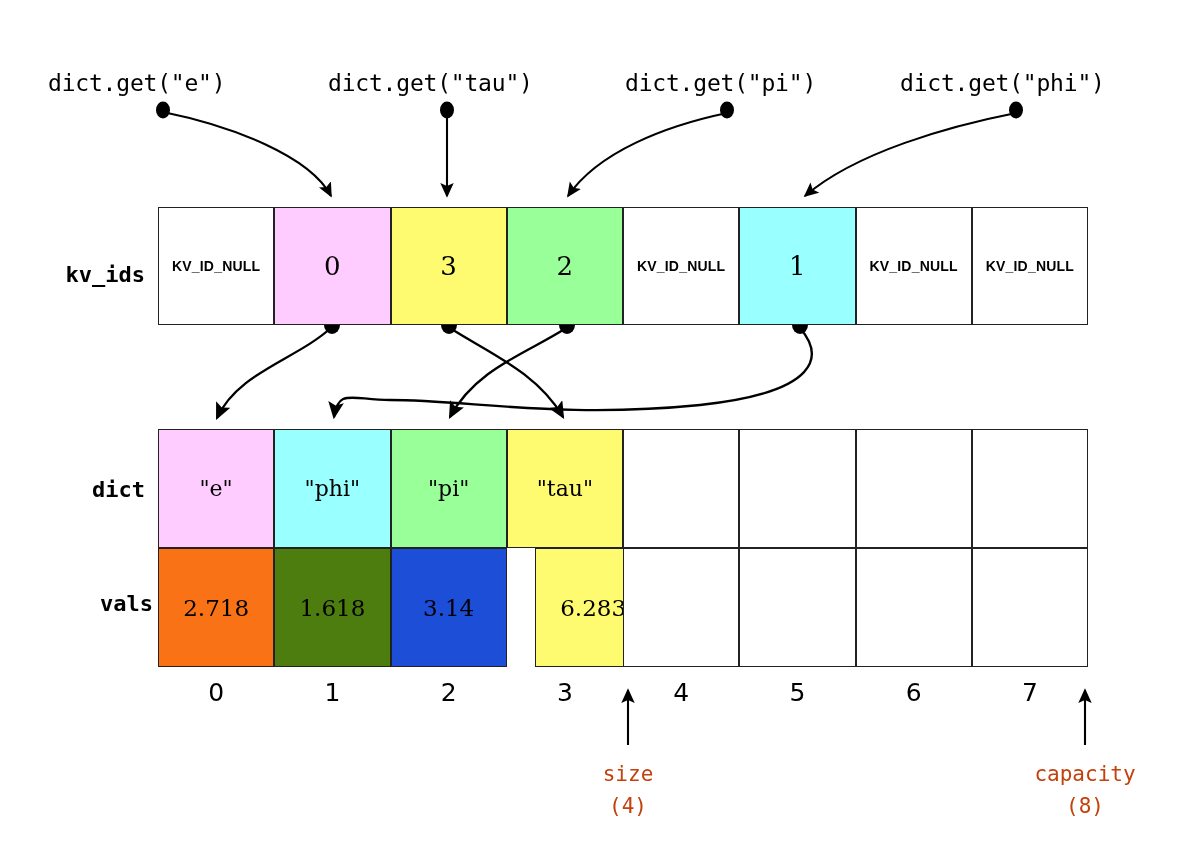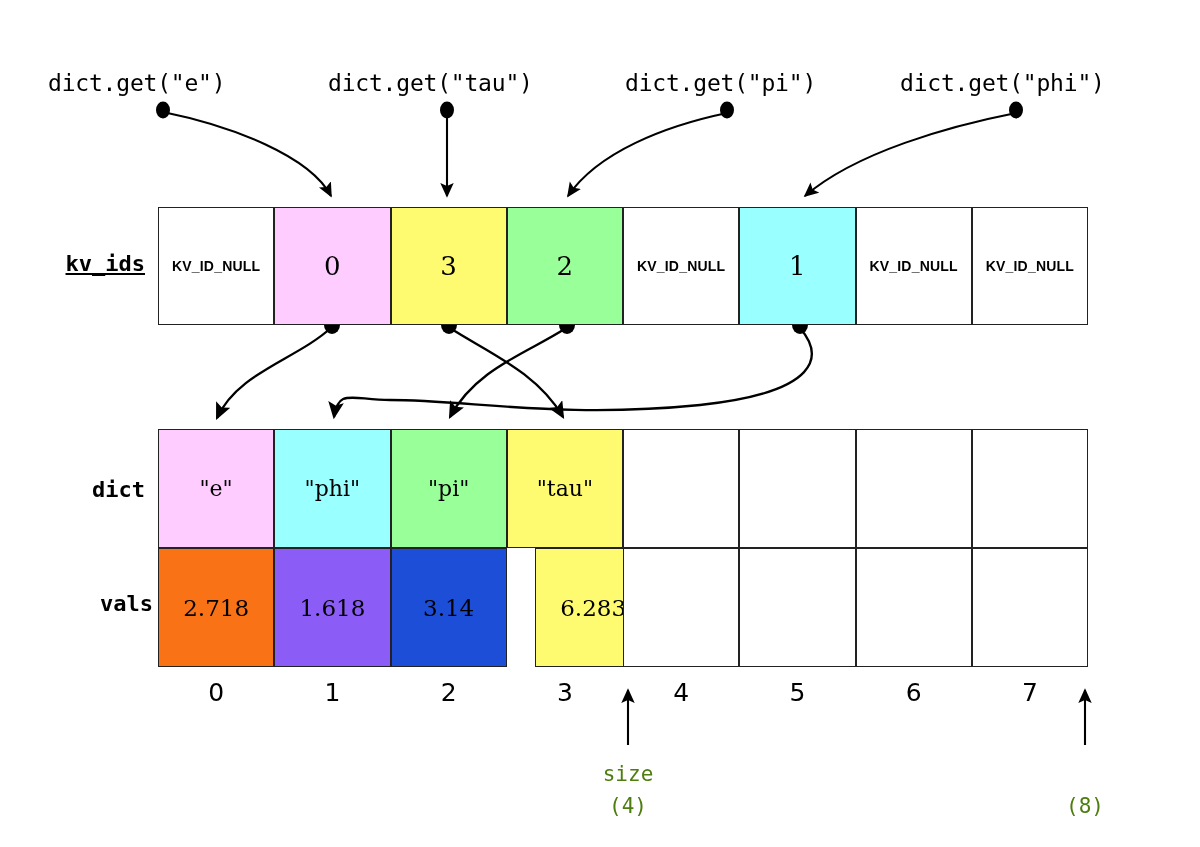--- a/index.html
+++ b/index.html
@@ -75,21 +75,21 @@
     color: #000;
     text-align: center;
     width: 40px;
   }
 
   
   .annot {
     position: absolute;
     font-family: "DejaVu Sans Mono", monospace;
     font-size: 21px;
-    color: #4d7c0f;
+    color: #c2410c;
     text-align: center;
     white-space: nowrap;
   }
 
   
   #arrows {
     position: absolute;
     left: 0;
     top: 0;
     width: 1200px;
@@ -155,21 +155,21 @@
     <g>
       <path d="M1085,745 L1085,690" fill="none" stroke="#000" stroke-width="2.1" marker-end="url(#arrowhead)"></path>
     </g>
   </svg>
 
   <div class="callsite" style="left:48px;  top:70px;">dict.get("e")</div>
   <div class="callsite" style="left:328px; top:70px;">dict.get("tau")</div>
   <div class="callsite" style="left:625px; top:70px;">dict.get("pi")</div>
   <div class="callsite" style="left:900px; top:70px;">dict.get("phi")</div>
 
-  <div class="rowlabel" style="left:0px; top:251px; width:145px;text-decoration:underline;">kv_ids</div>
+  <div class="rowlabel" style="left:0px; top:262px; width:145px;">kv_ids</div>
   <div class="rowlabel" style="left:0px; top:477px; width:145px;">dict</div>
   <div class="rowlabel" style="left:8px; top:591px; width:145px;">vals</div>
 
   <div id="cells-layer">
       <div class="cell cell-null" style="left: 158px; top: 207px; width: 116.25px; height: 118px; background: rgb(255, 255, 255);">
         <span>KV_ID_NULL</span>
       </div>
       <div class="cell cell-num" style="left: 274.25px; top: 207px; width: 116.25px; height: 118px; background: rgb(255, 204, 255);">
         <span>0</span>
       </div>
@@ -211,21 +211,21 @@
       </div>
       <div class="cell cell-key" style="left: 855.5px; top: 429px; width: 116.25px; height: 119px; background: rgb(255, 255, 255);">
         <span></span>
       </div>
       <div class="cell cell-key" style="left: 971.75px; top: 429px; width: 116.25px; height: 119px; background: rgb(255, 255, 255);">
         <span></span>
       </div>
       <div class="cell cell-val" style="left: 158px; top: 548px; width: 116.25px; height: 119px; background: #f97316;">
         <span>2.718</span>
       </div>
-      <div class="cell cell-val" style="left: 274.25px; top: 548px; width: 116.25px; height: 119px; background: #8b5cf6;">
+      <div class="cell cell-val" style="left: 274.25px; top: 548px; width: 116.25px; height: 119px; background: #4d7c0f;">
         <span>1.618</span>
       </div>
       <div class="cell cell-val" style="left: 390.5px; top: 548px; width: 116.25px; height: 119px; background: #1d4ed8;">
         <span>3.14</span>
       </div>
       <div class="cell cell-val" style="left: 535px; top: 548px; width: 116.25px; height: 119px; background: rgb(255, 251, 112);">
         <span>6.283</span>
       </div>
       <div class="cell cell-val" style="left: 623px; top: 548px; width: 116.25px; height: 119px; background: rgb(255, 255, 255);">
         <span></span>
@@ -248,15 +248,16 @@
       <div class="idx" style="left: 544.875px; top: 678px;">3</div>
       <div class="idx" style="left: 661.125px; top: 678px;">4</div>
       <div class="idx" style="left: 777.375px; top: 678px;">5</div>
       <div class="idx" style="left: 893.625px; top: 678px;">6</div>
       <div class="idx" style="left: 1009.88px; top: 678px;">7</div>
     </div>
 
   <div class="annot" style="left:568px; top:762px; width:120px;">size</div>
   <div class="annot" style="left:568px; top:794px; width:120px;">(4)</div>
 
+  <div class="annot" style="left:1000px; top:762px; width:170px;">capacity</div>
   <div class="annot" style="left:1000px; top:794px; width:170px;">(8)</div>
 
 </div>
 
 </body></html>

